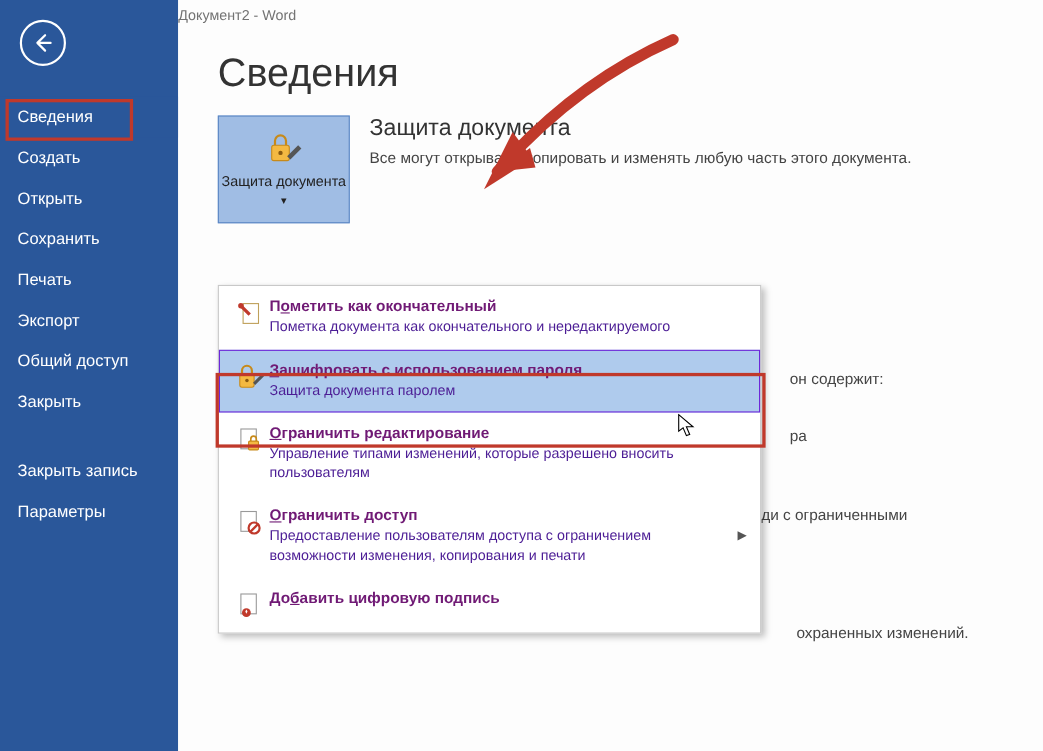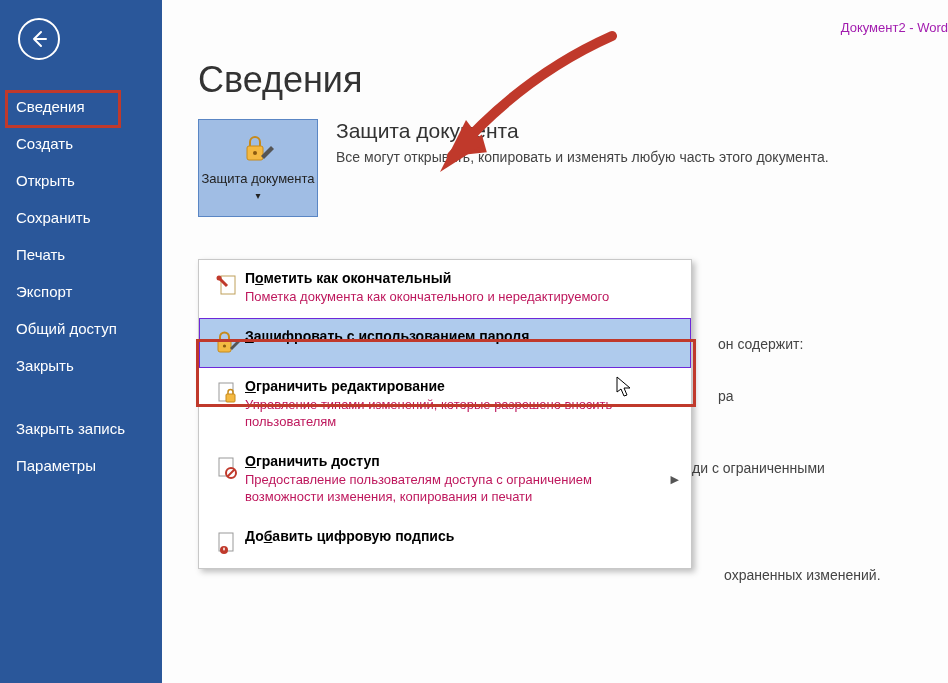--- a/index.html
+++ b/index.html
@@ -48,23 +48,23 @@
     border: 3px solid #c0392b;
     pointer-events: none;
   }
   .content {
     flex: 1;
     background: #fdfdfd;
     position: relative;
     padding: 0;
   }
   .title-bar {
-    text-align: right;
-    padding: 20px 0 0 0;
-    color: #a21caf;
+    text-align: left;
+    padding: 6px 0 0 0;
+    color: #737373;
     font-size: 13px;
   }
   .page-title {
     font-size: 36px;
     font-weight: 300;
     color: #333;
     padding: 24px 0 18px 36px;
   }
   .protect-section {
     display: flex;
@@ -132,27 +132,27 @@
   .dd-icon {
     width: 34px;
     flex-shrink: 0;
     display: flex; align-items: flex-start; justify-content: center;
     padding-top: 2px;
   }
   .dd-text { flex: 1; }
   .dd-title {
     font-size: 14px;
     font-weight: 600;
-    color: #000000;
+    color: #701a75;
     margin-bottom: 2px;
   }
   .dd-title u { text-decoration: underline; }
   .dd-desc {
     font-size: 13px;
-    color: #be185d;
+    color: #4c1d95;
     line-height: 1.35;
   }
   .red-box-dd {
     position: absolute;
     left: 34px;
     top: 339px;
     width: 500px;
     height: 68px;
     border: 3px solid #c0392b;
     pointer-events: none;
@@ -246,20 +246,21 @@
         <span class="dd-icon">
           <svg width="26" height="26" viewBox="0 0 26 26">
             <rect x="3" y="10" width="13" height="12" rx="2" fill="#f4b942" stroke="#c78a1a"></rect>
             <path d="M5 10 V7 a4.5 4.5 0 0 1 9 0 V10" fill="none" stroke="#c78a1a" stroke-width="2"></path>
             <circle cx="9.5" cy="16" r="1.6" fill="#8a5a10"></circle>
             <path d="M15 18 L23 10 L25 12 L17 20 Z" fill="#555"></path>
           </svg>
         </span>
         <div class="dd-text">
           <div class="dd-title"><u>З</u>ашифровать с использованием пароля</div>
+          <div class="dd-desc">Защита документа паролем</div>
         </div>
       </div>
 
       <div class="dd-item">
         <span class="dd-icon">
           <svg width="26" height="26" viewBox="0 0 26 26">
               <rect x="4" y="3" width="14" height="18" fill="#fff" stroke="#999"></rect>
               <rect x="11" y="14" width="9" height="8" rx="1" fill="#f4b942" stroke="#c78a1a"></rect>
               <path d="M13 14 v-2 a2.5 2.5 0 0 1 5 0 v2" fill="none" stroke="#c78a1a" stroke-width="1.5"></path>
             </svg>

